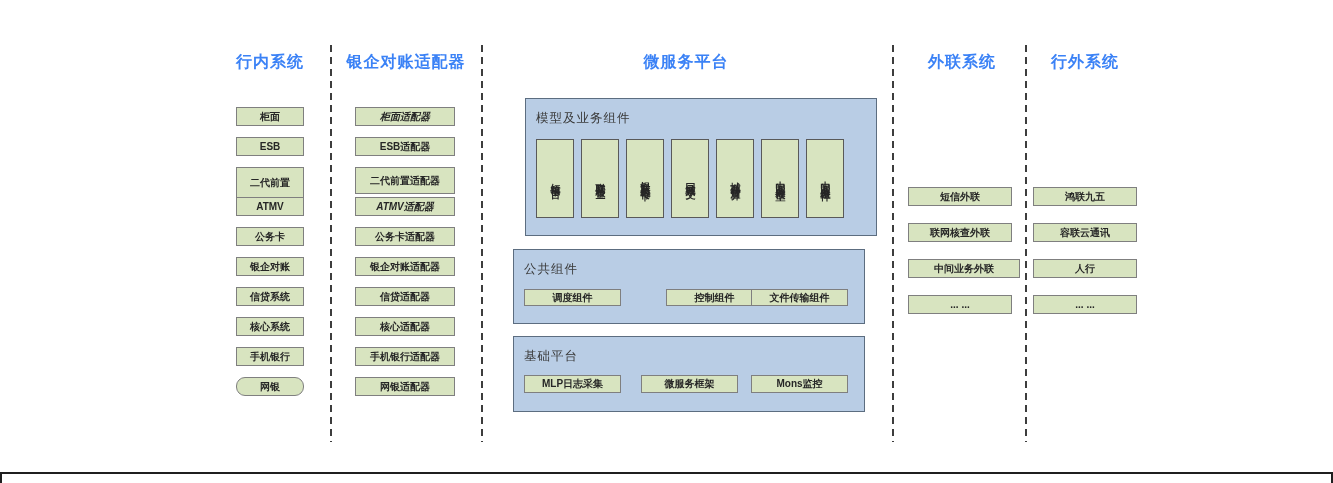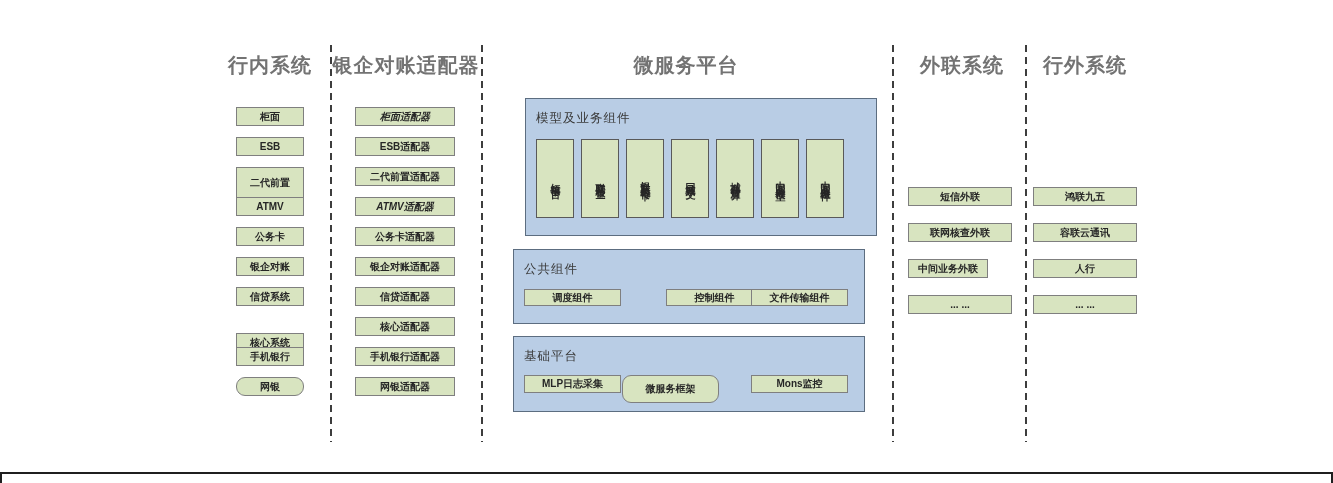--- a/index.html
+++ b/index.html
@@ -2,21 +2,21 @@
 <html><head>
 <meta charset="utf-8">
 <style>
   html,body { margin:0; padding:0; background:#ffffff; }
   .canvas {
     position:relative; width:1333px; height:483px; background:#ffffff;
     font-family:"Liberation Sans","DejaVu Sans",sans-serif; overflow:hidden;
   }
   .col-header {
     position:absolute; top:52px; transform:translateX(-50%);
-    font-size:20px; font-weight:bold; color:#737373;
+    font-size:16px; font-weight:bold; color:#3b82f6;
     white-space:nowrap; letter-spacing:1px;font-family:Liberation Serif, serif;
   }
   .divider {
     position:absolute; top:45px; height:397px; width:2px;
     background:repeating-linear-gradient(to bottom,#3d3d3d 0 7px,transparent 7px 12px);
   }
   .gbox {
     position:absolute; background:#d8e4c0; border:1px solid #7f7f7f;
     display:flex; align-items:center; justify-content:center;
     font-size:10px; font-weight:bold; color:#262626; box-sizing:border-box;
@@ -53,27 +53,27 @@
   <div class="divider" style="left:892px;"></div>
   <div class="divider" style="left:1025px;"></div>
 
   <div class="gbox" style="left:236px;top:107px;width:68px;height:19px;">柜面</div>
   <div class="gbox" style="left:236px;top:137px;width:68px;height:19px;">ESB</div>
   <div class="gbox" style="left:236px;top:167px;width:68px;height:32px;text-align:right;">二代前置</div>
   <div class="gbox" style="left:236px;top:197px;width:68px;height:19px;">ATMV</div>
   <div class="gbox" style="left:236px;top:227px;width:68px;height:19px;">公务卡</div>
   <div class="gbox" style="left:236px;top:257px;width:68px;height:19px;">银企对账</div>
   <div class="gbox" style="left:236px;top:287px;width:68px;height:19px;">信贷系统</div>
-  <div class="gbox" style="left:236px;top:317px;width:68px;height:19px;margin-top:16px;">核心系统</div>
+  <div class="gbox" style="left:236px;top:317px;width:68px;height:19px;">核心系统</div>
   <div class="gbox" style="left:236px;top:347px;width:68px;height:19px;">手机银行</div>
   <div class="gbox" style="left:236px;top:377px;width:68px;height:19px;border-radius:9px;">网银</div>
 
   <div class="gbox" style="left:355px;top:107px;width:100px;height:19px;font-style:italic;">柜面适配器</div>
   <div class="gbox" style="left:355px;top:137px;width:100px;height:19px;">ESB适配器</div>
-  <div class="gbox" style="left:355px;top:167px;width:100px;height:19px;">二代前置适配器</div>
+  <div class="gbox" style="left:355px;top:167px;width:100px;height:27px;">二代前置适配器</div>
   <div class="gbox" style="left:355px;top:197px;width:100px;height:19px;font-style:italic;">ATMV适配器</div>
   <div class="gbox" style="left:355px;top:227px;width:100px;height:19px;">公务卡适配器</div>
   <div class="gbox" style="left:355px;top:257px;width:100px;height:19px;">银企对账适配器</div>
   <div class="gbox" style="left:355px;top:287px;width:100px;height:19px;">信贷适配器</div>
   <div class="gbox" style="left:355px;top:317px;width:100px;height:19px;">核心适配器</div>
   <div class="gbox" style="left:355px;top:347px;width:100px;height:19px;">手机银行适配器</div>
   <div class="gbox" style="left:355px;top:377px;width:100px;height:19px;">网银适配器</div>
 
   <div class="bluebox" style="left:513px;top:98px;width:352px;height:138px;margin-left:12px;">
     <div class="section-label">模型及业务组件</div>
@@ -89,27 +89,27 @@
   <div class="bluebox" style="left:513px;top:249px;width:352px;height:75px;">
     <div class="section-label">公共组件</div>
     <div class="gbox" style="left:10px;top:39px;width:97px;height:17px;">调度组件</div>
     <div class="gbox" style="left:124px;top:39px;width:97px;height:17px;margin-left:28px;">控制组件</div>
     <div class="gbox" style="left:237px;top:39px;width:97px;height:17px;">文件传输组件</div>
   </div>
 
   <div class="bluebox" style="left:513px;top:336px;width:352px;height:76px;">
     <div class="section-label">基础平台</div>
     <div class="gbox" style="left:10px;top:38px;width:97px;height:18px;">MLP日志采集</div>
-    <div class="gbox" style="left:108px;top:38px;width:97px;height:28px;border-radius:9px;">微服务框架</div>
+    <div class="gbox" style="left:127px;top:38px;width:97px;height:18px;">微服务框架</div>
     <div class="gbox" style="left:237px;top:38px;width:97px;height:18px;">Mons监控</div>
   </div>
 
   <div class="gbox" style="left:908px;top:187px;width:104px;height:19px;">短信外联</div>
   <div class="gbox" style="left:908px;top:223px;width:104px;height:19px;">联网核查外联</div>
-  <div class="gbox" style="left:908px;top:259px;width:80px;height:19px;">中间业务外联</div>
+  <div class="gbox" style="left:908px;top:259px;width:112px;height:19px;">中间业务外联</div>
   <div class="gbox" style="left:908px;top:295px;width:104px;height:19px;">... ...</div>
 
   <div class="gbox" style="left:1033px;top:187px;width:104px;height:19px;">鸿联九五</div>
   <div class="gbox" style="left:1033px;top:223px;width:104px;height:19px;">容联云通讯</div>
   <div class="gbox" style="left:1033px;top:259px;width:104px;height:19px;">人行</div>
   <div class="gbox" style="left:1033px;top:295px;width:104px;height:19px;">... ...</div>
 
   <div class="hline"></div>
   <div class="stub" style="left:0;"></div>
   <div class="stub" style="left:1331px;"></div>

